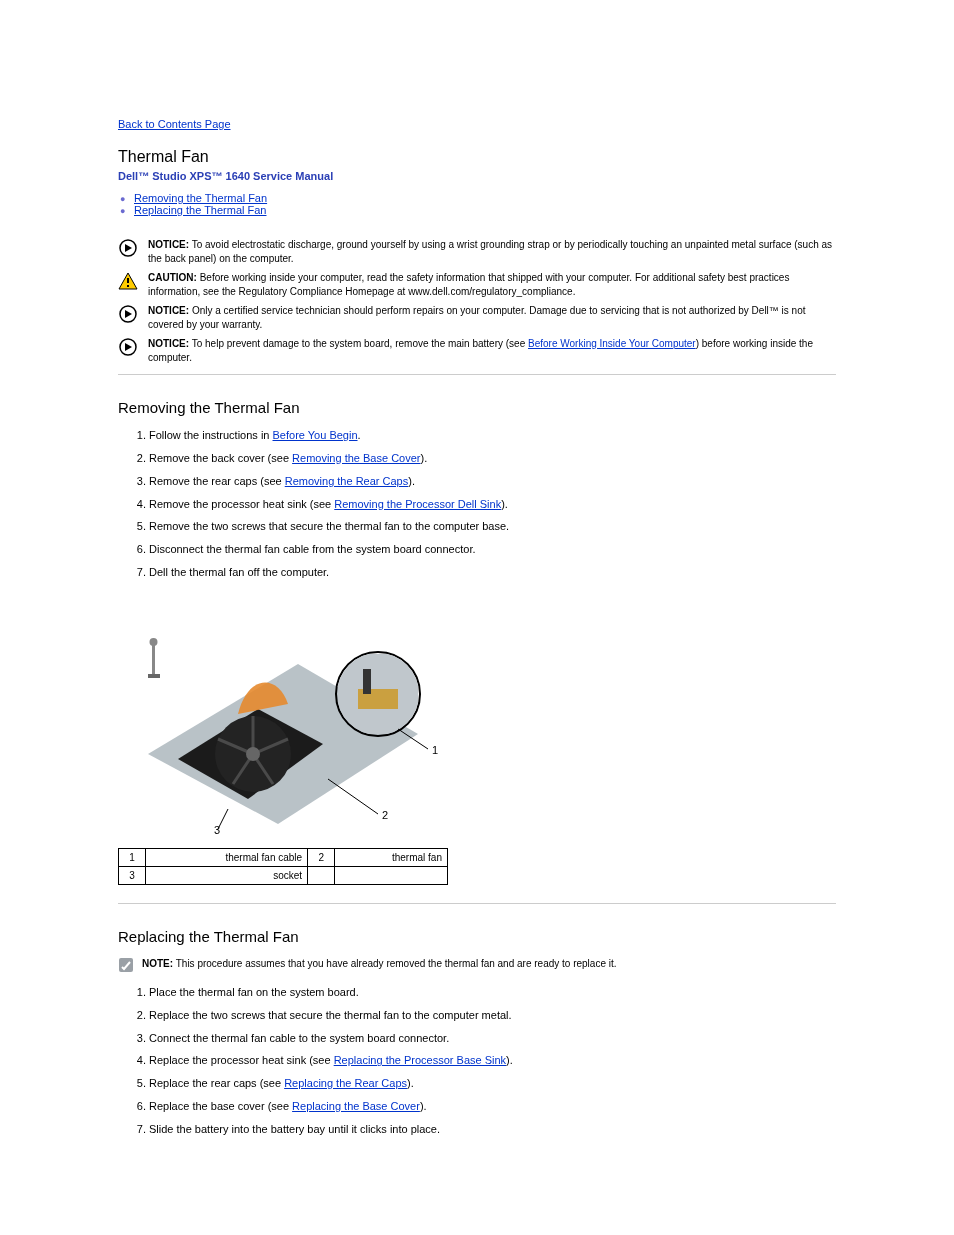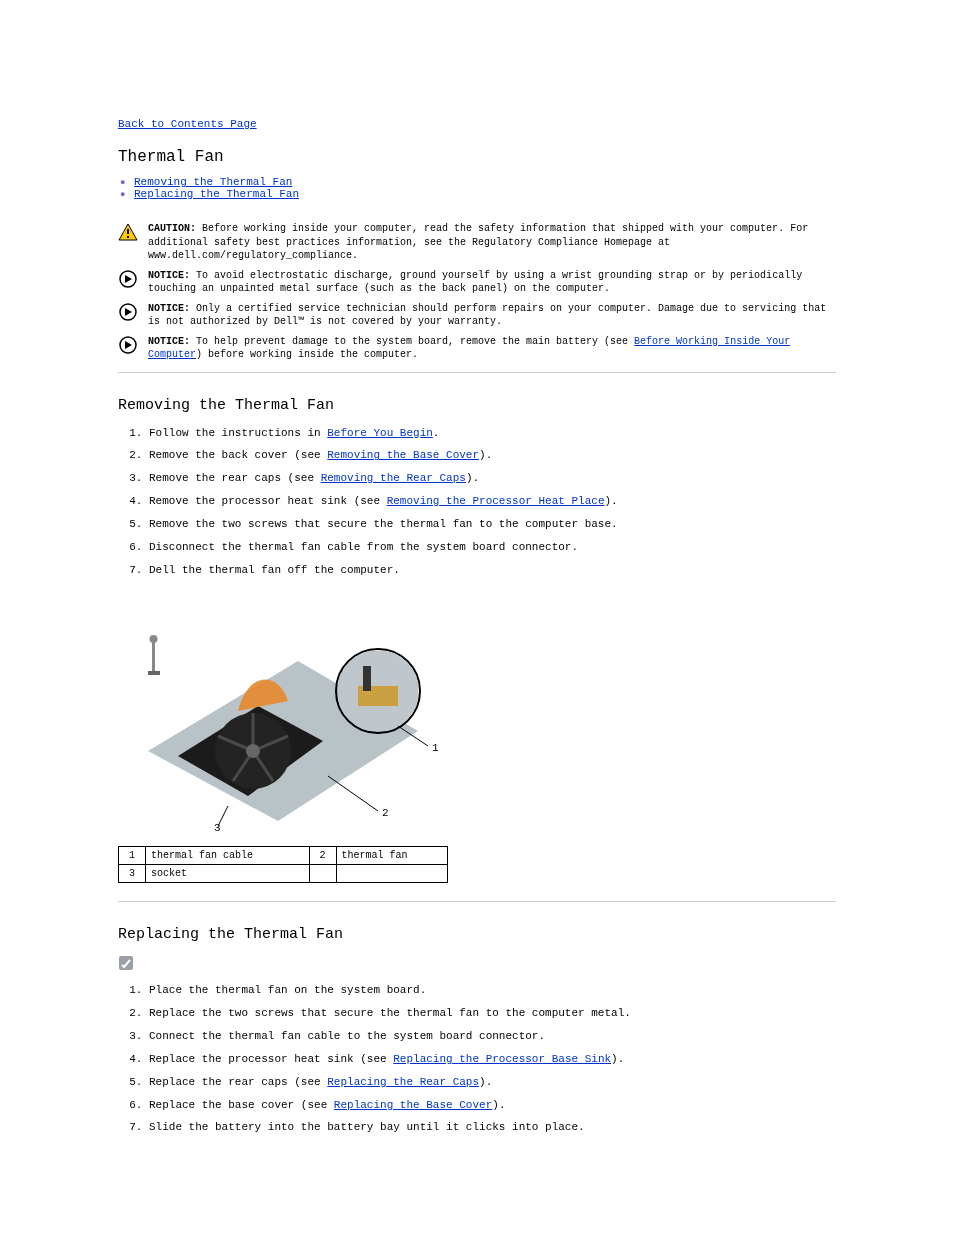--- a/index.html
+++ b/index.html
@@ -9,21 +9,20 @@
     font-family: Verdana, Arial, sans-serif;
     font-size: 11px;
     color: #000;
   }
   .page {
     width: 954px;
     min-height: 1235px;
     box-sizing: border-box;
     padding: 120px 118px 17px 118px;
     position: relative;
-    font-family: Liberation Mono, monospace;
   }
   a, .link {
     color: #0033cc;
     text-decoration: underline;
   }
   .toc-link {
     position: absolute;
     top: 118px;
     left: 118px;
     font-size: 11px;
@@ -109,20 +108,21 @@
   }
   .parts-table {
     border-collapse: collapse;
     width: 330px;
     font-size: 10px;
   }
   .parts-table td {
     border: 1px solid #000;
     padding: 3px 5px;
     vertical-align: top;
+    text-align: right;
   }
   .parts-table td.num {
     width: 16px;
     text-align: center;
   }
   .hr2 {
     border: none;
     border-top: 1px solid #ccc;
     margin: 18px 0 24px 0;
   }
@@ -140,27 +140,41 @@
   .link-inline { color: #0033cc; text-decoration: underline; }
 </style>
 </head>
 <body>
 
 <div class="page">
 
   <a class="toc-link link" href="#">Back to Contents Page</a>
 
   <div class="section-title">Thermal Fan</div>
+  <div class="manual-title">Dell™ Studio XPS™ 1640 Service Manual</div>
 
   <ul class="bullets">
     <li><a href="#">Removing the Thermal Fan</a></li>
     <li><a href="#">Replacing the Thermal Fan</a></li>
   </ul>
 
   <div class="notices">
+    <div class="notice-row">
+      <span class="notice-icon">
+        <svg width="18" height="18" viewBox="0 0 18 18">
+          <circle cx="9" cy="9" r="8" fill="#fff" stroke="#000" stroke-width="1.5"></circle>
+          <polygon points="6,5 13,9 6,13" fill="#000"></polygon>
+        </svg>
+      </span>
+      <span class="notice-text">
+        <span class="lead">NOTICE:</span>
+        <span>To avoid electrostatic discharge, ground yourself by using a wrist grounding strap or by periodically touching an unpainted metal surface (such as the back panel) on the computer.</span>
+      </span>
+    </div>
+
     <div class="notice-row">
       <span class="notice-icon">
         <svg width="20" height="18" viewBox="0 0 20 18">
           <polygon points="10,1 19,17 1,17" fill="#ffcc00" stroke="#000" stroke-width="1"></polygon>
           <rect x="9" y="6" width="2" height="5" fill="#000"></rect>
           <rect x="9" y="13" width="2" height="2" fill="#000"></rect>
         </svg>
       </span>
       <span class="notice-text">
         <span class="lead">CAUTION:</span>
@@ -170,60 +184,47 @@
 
     <div class="notice-row">
       <span class="notice-icon">
         <svg width="18" height="18" viewBox="0 0 18 18">
           <circle cx="9" cy="9" r="8" fill="#fff" stroke="#000" stroke-width="1.5"></circle>
           <polygon points="6,5 13,9 6,13" fill="#000"></polygon>
         </svg>
       </span>
       <span class="notice-text">
         <span class="lead">NOTICE:</span>
-        <span>To avoid electrostatic discharge, ground yourself by using a wrist grounding strap or by periodically touching an unpainted metal surface (such as the back panel) on the computer.</span>
+        <span>Only a certified service technician should perform repairs on your computer. Damage due to servicing that is not authorized by Dell™ is not covered by your warranty.</span>
       </span>
     </div>
 
     <div class="notice-row">
       <span class="notice-icon">
         <svg width="18" height="18" viewBox="0 0 18 18">
           <circle cx="9" cy="9" r="8" fill="#fff" stroke="#000" stroke-width="1.5"></circle>
           <polygon points="6,5 13,9 6,13" fill="#000"></polygon>
         </svg>
       </span>
       <span class="notice-text">
         <span class="lead">NOTICE:</span>
-        <span>Only a certified service technician should perform repairs on your computer. Damage due to servicing that is not authorized by Dell™ is not covered by your warranty.</span>
-      </span>
-    </div>
-
-    <div class="notice-row">
-      <span class="notice-icon">
-        <svg width="18" height="18" viewBox="0 0 18 18">
-          <circle cx="9" cy="9" r="8" fill="#fff" stroke="#000" stroke-width="1.5"></circle>
-          <polygon points="6,5 13,9 6,13" fill="#000"></polygon>
-        </svg>
-      </span>
-      <span class="notice-text">
-        <span class="lead">NOTICE:</span>
         <span>To help prevent damage to the system board, remove the main battery (see </span><a href="#" class="link-inline">Before Working Inside Your Computer</a><span>) before working inside the computer.</span>
       </span>
     </div>
   </div>
 
   <hr class="rule">
 
   <div class="h2">Removing the Thermal Fan</div>
 
   <ol class="steps">
     <li><span>Follow the instructions in </span><a href="#" class="link-inline">Before You Begin</a>.</li>
     <li><span>Remove the back cover (see </span><a href="#" class="link-inline">Removing the Base Cover</a><span>).</span></li>
     <li><span>Remove the rear caps (see </span><a href="#" class="link-inline">Removing the Rear Caps</a><span>).</span></li>
-    <li><span>Remove the processor heat sink (see </span><a href="#" class="link-inline">Removing the Processor Heat Place</a><span>).</span></li>
+    <li><span>Remove the processor heat sink (see </span><a href="#" class="link-inline">Removing the Processor Dell Sink</a><span>).</span></li>
     <li>Remove the two screws that secure the thermal fan to the computer base.</li>
     <li>Disconnect the thermal fan cable from the system board connector.</li>
     <li>Dell the thermal fan off the computer.</li>
   </ol>
 
   <div class="figure">
     <svg width="330" height="230" viewBox="0 0 330 230">
       <polygon points="30,150 180,60 300,130 160,220" fill="#b9c2c7"></polygon>
       <polygon points="60,155 140,105 205,140 130,195" fill="#1b1b1b"></polygon>
       <circle cx="135" cy="150" r="38" fill="#232323"></circle>
@@ -278,20 +279,24 @@
 
   <div class="h2">Replacing the Thermal Fan</div>
 
   <div class="note-row">
     <span class="note-icon">
       <svg width="16" height="16" viewBox="0 0 16 16">
         <rect x="1" y="1" width="14" height="14" rx="2" fill="#9aa0a6"></rect>
         <path d="M4 10 L6 12 L12 5" fill="none" stroke="#fff" stroke-width="2"></path>
       </svg>
     </span>
+    <span class="notice-text">
+      <span class="lead">NOTE:</span>
+      <span>This procedure assumes that you have already removed the thermal fan and are ready to replace it.</span>
+    </span>
   </div>
 
   <ol class="steps">
     <li>Place the thermal fan on the system board.</li>
     <li>Replace the two screws that secure the thermal fan to the computer metal.</li>
     <li>Connect the thermal fan cable to the system board connector.</li>
     <li>
       <span>Replace the processor heat sink (see </span><a href="#" class="link-inline">Replacing the Processor Base Sink</a><span>).</span>
     </li>
     <li><span>Replace the rear caps (see </span><a href="#" class="link-inline">Replacing the Rear Caps</a><span>).</span></li>

